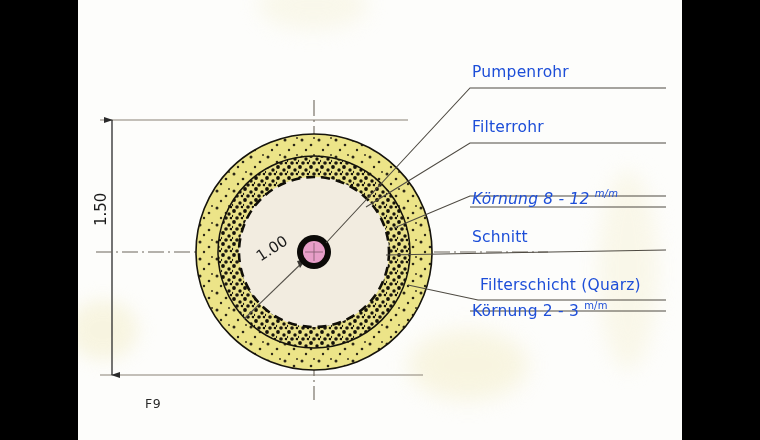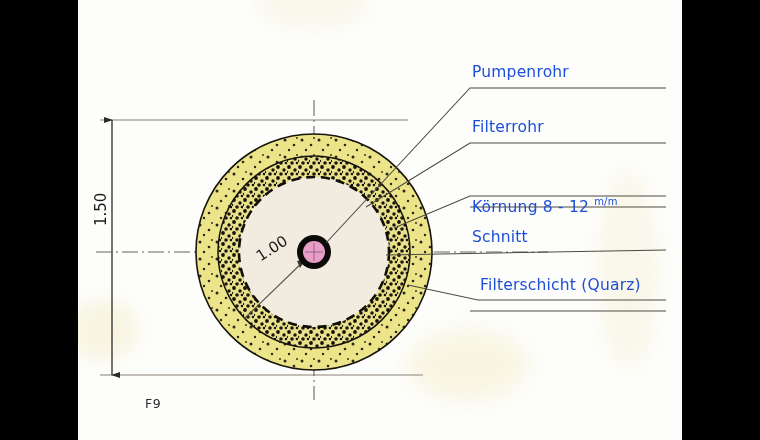--- a/index.html
+++ b/index.html
@@ -189,26 +189,27 @@
         <line x1="392" y1="207" x2="588" y2="207"></line>
         <line x1="392" y1="311" x2="588" y2="311"></line>
       </g>
     </svg>
 
     <div class="label" style="left:394px; top:63px;">Pumpenrohr</div>
 
     <div class="label" style="left:394px; top:118px;">Filterrohr</div>
 
 
-    <div class="label" style="left:394px; top:196px;"><span>Körnung  8 - 12 </span><span class="sup">m/m</span></div>
+    <div class="label" style="left:394px; top:188px;font-style:italic;"><span>Körnung  8 - 12 </span><span class="sup">m/m</span></div>
 
     <div class="label" style="left:394px; top:228px;">Schnitt</div>
 
     <div class="label" style="left:394px; top:276px;margin-left:8px;">Filterschicht (Quarz)</div>
 
+    <div class="label" style="left:394px; top:300px;"><span>Körnung  2 - 3 </span><span class="sup">m/m</span></div>
 
     <div id="dim-vert">1.50</div>
 
     <div id="dim-radius">1.00</div>
 
     <div id="fig-id">F9</div>
 
   </div>
 </div>
 

